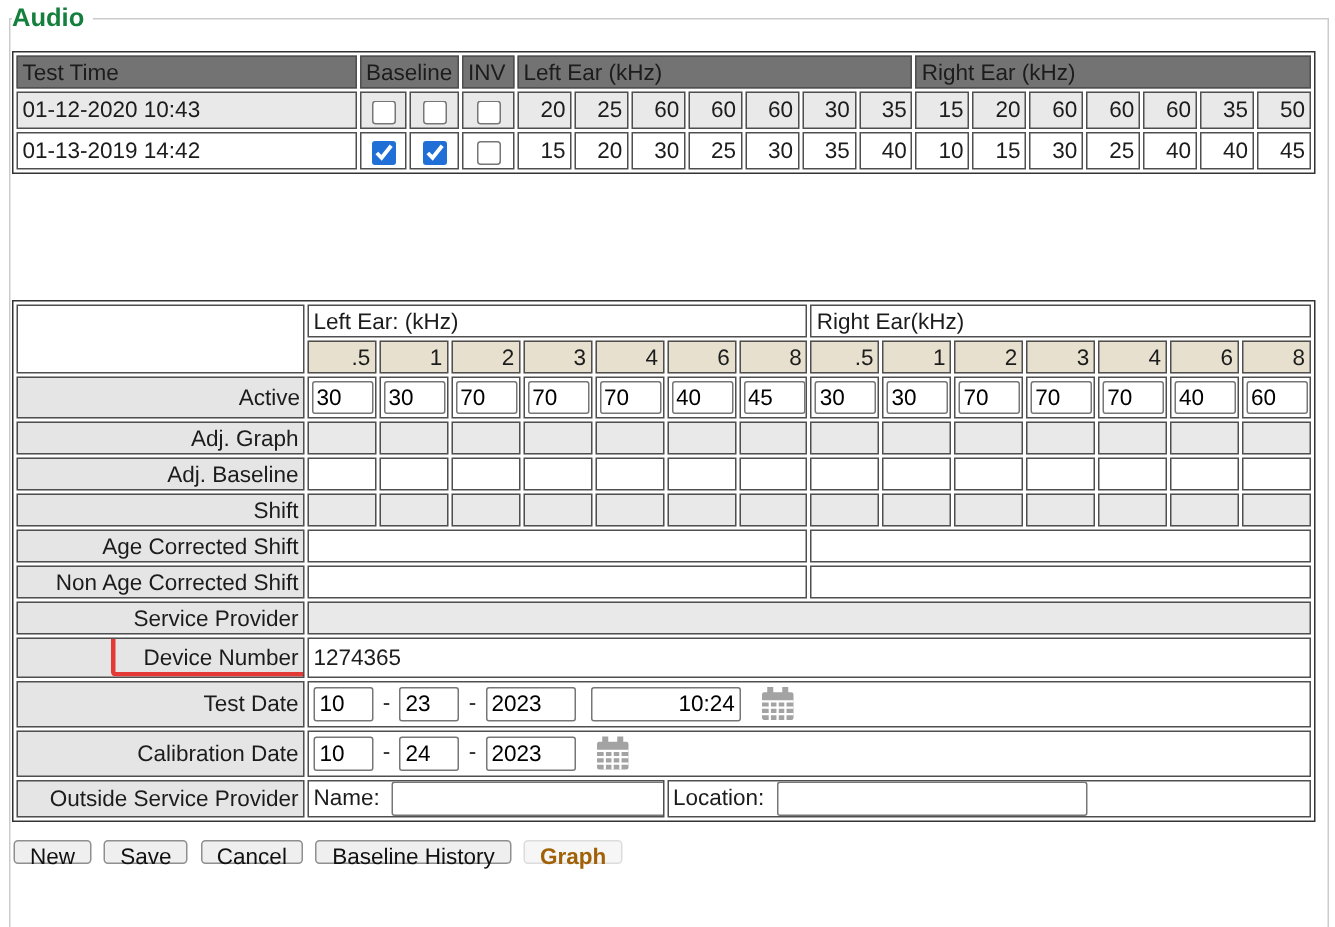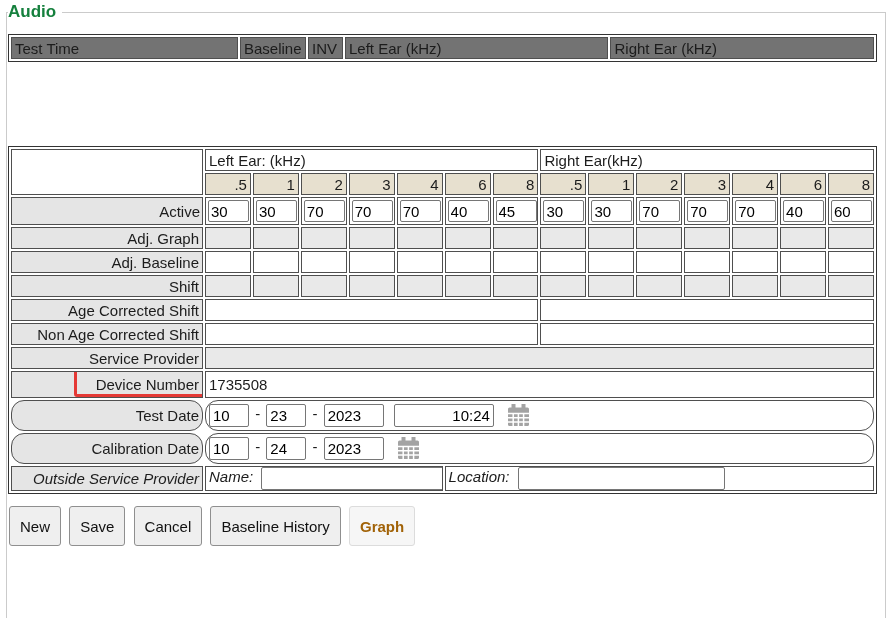--- a/index.html
+++ b/index.html
@@ -46,22 +46,22 @@
     width: 16px; height: 16px; margin: 2px 0 0 0;
     accent-color: #1f6fd6; vertical-align: middle;
   }
   .cellinput {
     width: 41px; height: 22px;
     border: 1px solid #767676; border-radius: 2px;
     font: inherit; padding: 0 2px;
   }
   .row-active td { height: 28px; padding: 1px 2px; }
   .row-device td { height: 27px; }
-  .row-date td { height: 26px; padding: 2px 3px; border-radius: 13px; }
-  .row-outside td { height: 19px; font-style: italic; }
+  .row-date td { height: 26px; padding: 2px 3px; }
+  .row-outside td { height: 19px; }
   .date-input {
     height: 23px; border: 1px solid #767676; border-radius: 2px;
     font: inherit; padding: 0 3px; margin-right: 2px; vertical-align: middle;
   }
   .w-sm { width: 40px; } .w-md { width: 60px; } .w-lg { width: 100px; margin-left: 4px; text-align: right; }
   .dash { margin-right: 2px; }
   .txt-input {
     width: 207px; height: 23px; border: 1px solid #767676; border-radius: 2px;
     font: inherit; padding: 0 3px; margin-left: 4px; vertical-align: middle;
   }
@@ -70,21 +70,21 @@
   .redbox {
     position: absolute; left: 62px; top: -3px;
     width: 209px; height: 28px;
     border: 3px solid #e53935; border-radius: 3px;
     pointer-events: none; z-index: 2;
   }
   .btnbar { margin: 12px 0 0 1px; }
   .btn {
     font-family: inherit; font-size: 15px; color: #111111;
     background: #efefef; border: 1px solid #8f8f8f; border-radius: 3px;
-    padding: 2px 10px; margin-right: 4px; height: 40px; cursor: pointer;
+    padding: 2px 10px; margin-right: 4px; height: 16px; cursor: pointer;
   }
   .btn-disabled {
     color: #a16207; border-color: #dcdcdc; background: #f6f6f6; cursor: default; font-weight: bold;
   }
 </style>
 </head>
 <body>
 
 <fieldset class="audio-group">
   <legend class="audio-legend">Audio</legend>
@@ -110,20 +110,60 @@
         <col>
         <col>
     </colgroup>
     <tbody>
         <tr>
       <td class="c-blue left">Test Time</td>
       <td class="c-blue left" colspan="2">Baseline</td>
       <td class="c-blue left">INV</td>
       <td class="c-blue left" colspan="7">Left Ear (kHz)</td>
       <td class="c-blue left" colspan="7">Right Ear (kHz)</td>
+    </tr>
+    <tr class="datarow">
+      <td class="c-gray left">01-12-2020 10:43</td>
+      <td class="c-gray center"><input type="checkbox" style=""></td>
+      <td class="c-gray center"><input type="checkbox" style=""></td>
+      <td class="c-gray center"><input type="checkbox" style=""></td>
+      <td class="c-gray num">20</td>
+      <td class="c-gray num">25</td>
+      <td class="c-gray num">60</td>
+      <td class="c-gray num">60</td>
+      <td class="c-gray num">60</td>
+      <td class="c-gray num">30</td>
+      <td class="c-gray num">35</td>
+      <td class="c-gray num">15</td>
+      <td class="c-gray num">20</td>
+      <td class="c-gray num">60</td>
+      <td class="c-gray num">60</td>
+      <td class="c-gray num">60</td>
+      <td class="c-gray num">35</td>
+      <td class="c-gray num">50</td>
+    </tr>
+    <tr class="datarow">
+      <td class="c-white left">01-13-2019 14:42</td>
+      <td class="c-white center"><input type="checkbox" checked="checked" style=""></td>
+      <td class="c-white center"><input type="checkbox" checked="checked" style=""></td>
+      <td class="c-white center"><input type="checkbox" style=""></td>
+      <td class="c-white num">15</td>
+      <td class="c-white num">20</td>
+      <td class="c-white num">30</td>
+      <td class="c-white num">25</td>
+      <td class="c-white num">30</td>
+      <td class="c-white num">35</td>
+      <td class="c-white num">40</td>
+      <td class="c-white num">10</td>
+      <td class="c-white num">15</td>
+      <td class="c-white num">30</td>
+      <td class="c-white num">25</td>
+      <td class="c-white num">40</td>
+      <td class="c-white num">40</td>
+      <td class="c-white num">45</td>
     </tr>
   </tbody>
     </table>
 
   <table class="tbl t2">
     <colgroup>
       <col style="width:192px">
       <col>
         <col>
         <col>
@@ -242,21 +282,21 @@
     <tr>
       <td class="rlabel">Service Provider</td>
       <td class="c-gray" colspan="14"></td>
     </tr>
     <tr class="row-device">
       <td class="rlabel devcell">
         <span>Device Number</span>
         <div class="redbox"></div>
       </td>
       <td class="c-white left" colspan="14">
-        <span>1735508</span>
+        <span>1274365</span>
       </td>
     </tr>
     <tr class="row-date">
       <td class="rlabel">Test Date</td>
       <td class="c-white left" colspan="14">
         <input class="date-input w-sm" value="10" style="">
         <span class="dash">-</span>
         <input class="date-input w-sm" value="23" style="">
         <span class="dash">-</span>
         <input class="date-input w-md" value="2023" style="">

